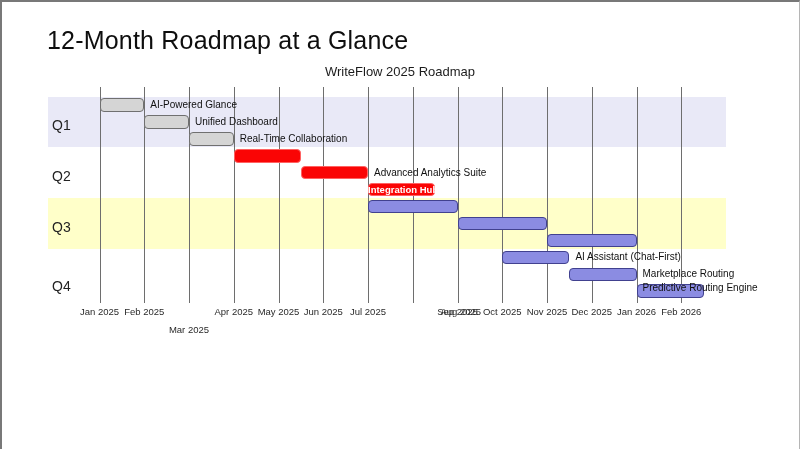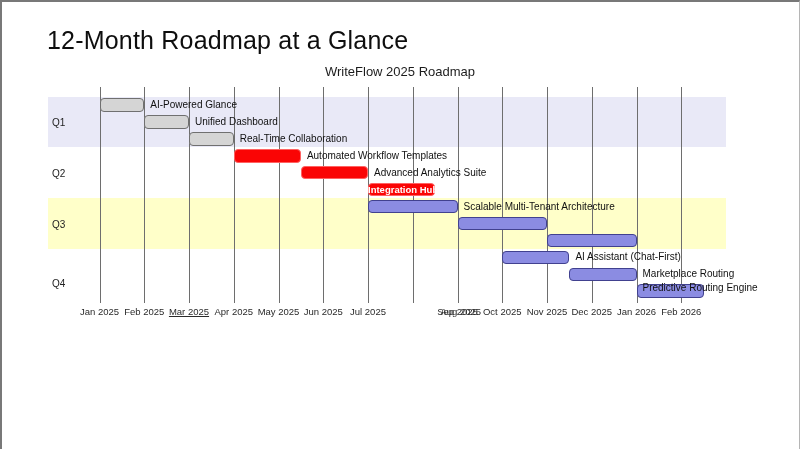--- a/index.html
+++ b/index.html
@@ -31,21 +31,21 @@
   .chart-title {
     position: absolute;
     left: 0; top: 64px; width: 800px;
     text-align: center;
     font-size: 13px;
     color: #1c1c1c;
   }
   #gantt { position: absolute; left: 0; top: 0; width: 800px; height: 449px; }
   .band     { position: absolute; z-index: 1; }
   .gridline { position: absolute; width: 1px; background: #6e6e6e; z-index: 2; }
-  .qlabel   { position: absolute; font-size: 10px; color: #222; z-index: 3; }
+  .qlabel   { position: absolute; font-size: 14px; color: #222; z-index: 3; }
   .mlabel   { position: absolute; font-size: 9.5px; color: #2a2a2a; text-align: center; z-index: 3; white-space: nowrap; }
   .bar {
     position: absolute;
     border-radius: 4px;
     box-sizing: border-box;
     z-index: 4;
   }
   .tlabel {
     position: absolute;
     font-size: 10px;
@@ -78,21 +78,21 @@
     <div class="qlabel" style="left: 52px; top: 168.2px;">Q2</div>
     <div class="band" style="left: 48px; top: 198.1px; width: 678px; height: 50.8px; background: rgb(255, 255, 201);"></div>
     <div class="qlabel" style="left: 52px; top: 219px;">Q3</div>
     <div class="band" style="left: 48px; top: 248.9px; width: 678px; height: 50.8px; background: rgb(255, 255, 255);"></div>
     <div class="qlabel" style="left: 52px; top: 278px; text-align: center;">Q4</div>
     <div class="gridline" style="left: 99.5px; top: 87px; height: 215.5px;"></div>
     <div class="mlabel" style="left: 71.5px; top: 306px; width: 56px;">Jan 2025</div>
     <div class="gridline" style="left: 144.25px; top: 87px; height: 215.5px;"></div>
     <div class="mlabel" style="left: 116.25px; top: 306px; width: 56px;">Feb 2025</div>
     <div class="gridline" style="left: 189px; top: 87px; height: 215.5px;"></div>
-    <div class="mlabel" style="left: 161px; top: 306px; width: 56px; text-decoration: underline;">Mar 2025</div>
+    <div class="mlabel" style="left: 161px; top: 324px; width: 56px;">Mar 2025</div>
     <div class="gridline" style="left: 233.75px; top: 87px; height: 215.5px;"></div>
     <div class="mlabel" style="left: 205.75px; top: 306px; width: 56px;">Apr 2025</div>
     <div class="gridline" style="left: 278.5px; top: 87px; height: 215.5px;"></div>
     <div class="mlabel" style="left: 250.5px; top: 306px; width: 56px;">May 2025</div>
     <div class="gridline" style="left: 323.25px; top: 87px; height: 215.5px;"></div>
     <div class="mlabel" style="left: 295.25px; top: 306px; width: 56px;">Jun 2025</div>
     <div class="gridline" style="left: 368px; top: 87px; height: 215.5px;"></div>
     <div class="mlabel" style="left: 340px; top: 306px; width: 56px;">Jul 2025</div>
     <div class="gridline" style="left: 412.75px; top: 87px; height: 215.5px;"></div>
     <div class="mlabel" style="left: 384.75px; top: 306px; width: 56px; margin-left: 48px;">Aug 2025</div>
@@ -108,27 +108,25 @@
     <div class="mlabel" style="left: 608.5px; top: 306px; width: 56px;">Jan 2026</div>
     <div class="gridline" style="left: 681.25px; top: 87px; height: 215.5px;"></div>
     <div class="mlabel" style="left: 653.25px; top: 306px; width: 56px;">Feb 2026</div>
     <div class="bar" style="left: 99.5px; top: 98.2165px; width: 44.75px; height: 13.5px; background: rgb(213, 213, 213); border: 1.5px solid rgb(112, 112, 112);"></div>
     <div class="tlabel" style="left: 150.25px; top: 98.9665px;">AI-Powered Glance</div>
     <div class="bar" style="left: 144.25px; top: 115.15px; width: 44.75px; height: 13.5px; background: rgb(213, 213, 213); border: 1.5px solid rgb(112, 112, 112);"></div>
     <div class="tlabel" style="left: 195px; top: 115.9px;">Unified Dashboard</div>
     <div class="bar" style="left: 189px; top: 132.082px; width: 44.75px; height: 13.5px; background: rgb(213, 213, 213); border: 1.5px solid rgb(112, 112, 112);"></div>
     <div class="tlabel" style="left: 239.75px; top: 132.832px;">Real-Time Collaboration</div>
     <div class="bar" style="left: 233.75px; top: 149.016px; width: 67.125px; height: 13.5px; background: rgb(250, 5, 5); border: 1.5px solid rgb(255, 98, 98);"></div>
-    <div class="tlabel" style="left: 306.875px; top: 149.766px;">Automated Workflow Templates</div>
     <div class="bar" style="left: 300.875px; top: 165.948px; width: 67.125px; height: 13.5px; background: rgb(250, 5, 5); border: 1.5px solid rgb(255, 98, 98);"></div>
     <div class="tlabel" style="left: 374px; top: 166.698px;">Advanced Analytics Suite</div>
     <div class="bar" style="left: 368px; top: 182.881px; width: 67.125px; height: 13.5px; background: rgb(250, 5, 5); border: 1.5px solid rgb(255, 98, 98);"></div>
     <div class="tlabel inside" style="left: 368px; top: 184.131px; width: 67.125px;">Integration Hub</div>
     <div class="bar" style="left: 368px; top: 199.815px; width: 89.5px; height: 13.5px; background: rgb(139, 140, 226); border: 1.5px solid rgb(65, 65, 143);"></div>
-    <div class="tlabel" style="left: 463.5px; top: 200.565px;">Scalable Multi-Tenant Architecture</div>
     <div class="bar" style="left: 457.5px; top: 216.748px; width: 89.5px; height: 13.5px; background: rgb(139, 140, 226); border: 1.5px solid rgb(65, 65, 143);"></div>
     <div class="bar" style="left: 547px; top: 233.68px; width: 89.5px; height: 13.5px; background: rgb(139, 140, 226); border: 1.5px solid rgb(65, 65, 143);"></div>
     <div class="tlabel" style="left: 642.5px; top: 234.43px; margin-top: 48px;">Predictive Routing Engine</div>
     <div class="bar" style="left: 502.25px; top: 250.613px; width: 67.125px; height: 13.5px; background: rgb(139, 140, 226); border: 1.5px solid rgb(65, 65, 143);"></div>
     <div class="tlabel" style="left: 575.375px; top: 251.363px;">AI Assistant (Chat-First)</div>
     <div class="bar" style="left: 569.375px; top: 267.546px; width: 67.125px; height: 13.5px; background: rgb(139, 140, 226); border: 1.5px solid rgb(65, 65, 143);"></div>
     <div class="tlabel" style="left: 642.5px; top: 268.296px;">Marketplace Routing</div>
     <div class="bar" style="left: 636.5px; top: 284.479px; width: 67.125px; height: 13.5px; background: rgb(139, 140, 226); border: 1.5px solid rgb(65, 65, 143);"></div>
   </div>
 

